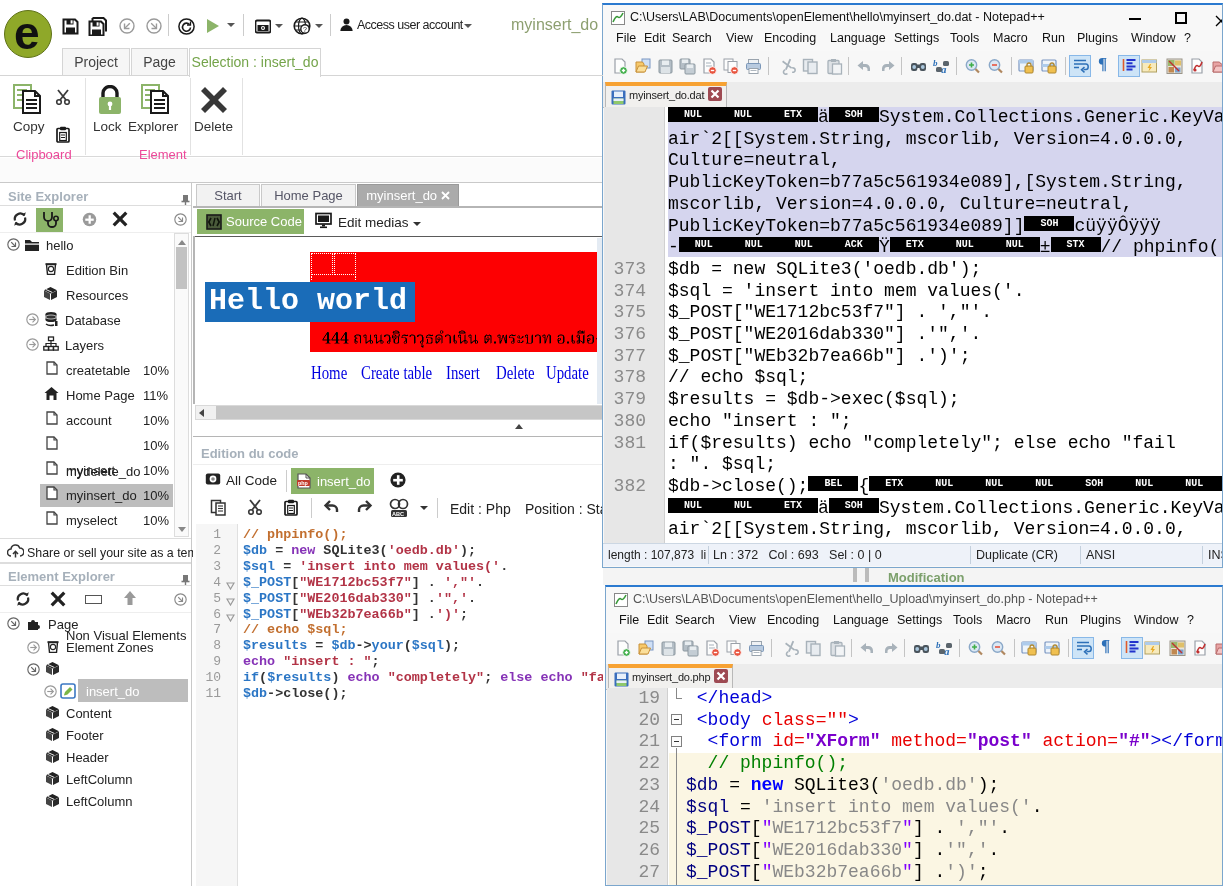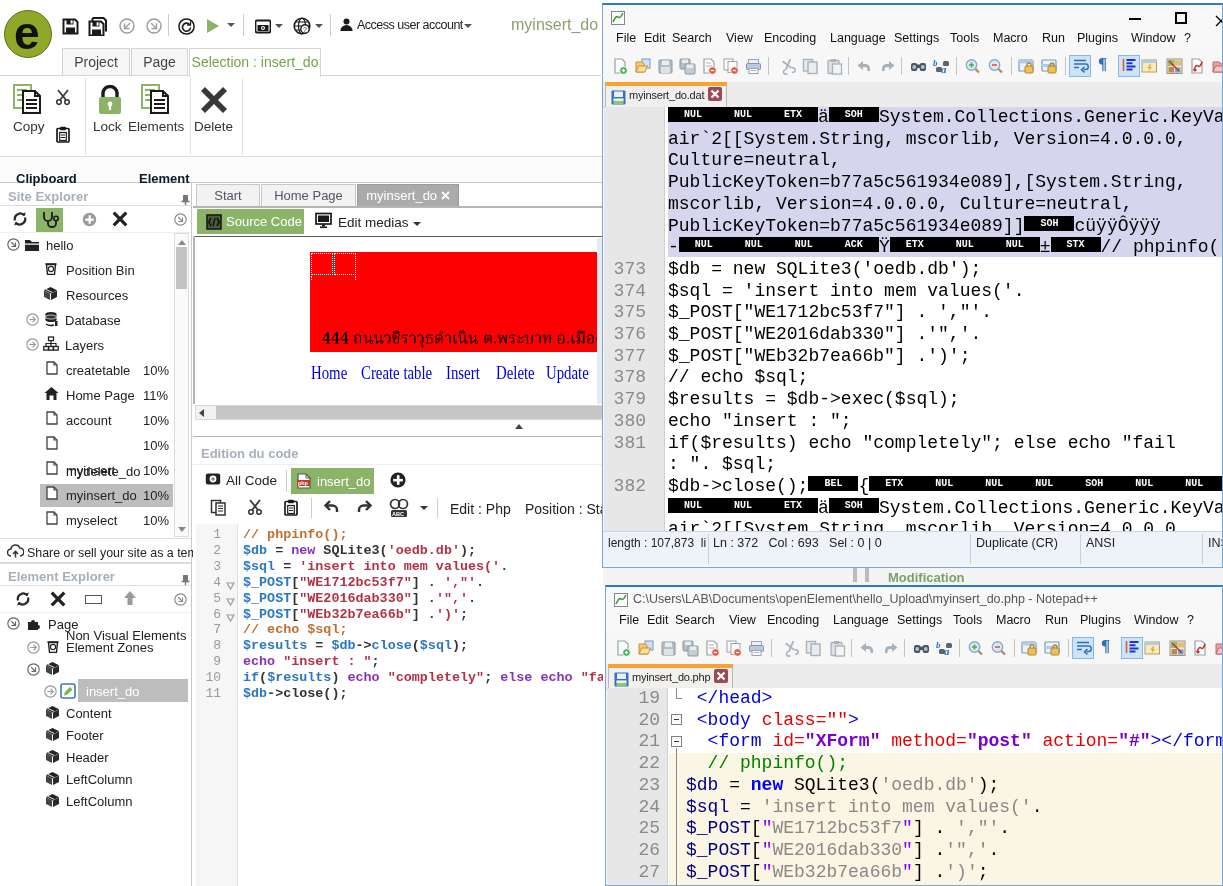--- a/index.html
+++ b/index.html
@@ -7,21 +7,21 @@
 .serif{font-family:"Liberation Serif",serif}
 #logo{left:4px;top:10px;width:48px;height:48px;border-radius:50%;background:#8fa829;border:1px solid #5f7218}
 #logo div{position:absolute;left:9px;top:-5px;font-size:46px;font-weight:bold;color:#111;font-family:"Liberation Sans"}
 .dd{width:0;height:0;border-left:4px solid transparent;border-right:4px solid transparent;border-top:4px solid #555}
 .vsep{width:1px;height:22px;background:#ccc;top:14px}
 #title{left:511px;top:16px;font-size:16px;color:#8d9f70}
 .rtab{top:48px;height:28px;background:#f6f6f6;border:1px solid #d5d5d5;border-bottom:none;color:#444;font-size:14px;text-align:center;line-height:27px}
 #rtab3{background:#fff;color:#74a44a;z-index:3;height:29px}
 #ribbonline{left:0;top:75px;width:603px;height:1px;background:#d5d5d5;z-index:2}
 #ribbon{left:0;top:76px;width:603px;height:81px;background:#fff;border-bottom:1px solid #d9d9d9}
-.rlabel{top:171px;font-size:13px;font-weight:bold;color:#0f172a}
+.rlabel{top:147px;font-size:13px;font-weight:normal;color:#ec4899}
 #ribbright{left:0;top:158px;width:603px;height:25px;background:#fbfbfb;border-bottom:1px solid #c9c9c9}
 .icolabel{font-size:13.5px;color:#333}
 .ph{font-size:13px;font-weight:bold;color:#a6b0ba}
 #leftdiv{left:191px;top:183px;width:1px;height:703px;background:#c9c9c9}
 .tt{font-size:13px;color:#222;white-space:nowrap}
 .ptab{top:184px;height:23px;background:#f2f2f2;border:1px solid #c9c9c9;border-bottom:none;font-size:13px;color:#556;text-align:center;line-height:22px}
 #ptab3{background:#ababab;color:#fff;border-color:#9a9a9a}
 #srcbtn{left:197px;top:209px;width:107px;height:25px;background:#8cb469;color:#fff;font-size:13px;line-height:25px;white-space:nowrap;overflow:hidden}
 #canvas{left:195px;top:236px;width:408px;height:168px;background:#fff;overflow:hidden;border-top:1px solid #5a5a5a}
 .nppwin{background:#f8f8f8;border:1px solid #7ba6cd;border-top:2px solid #2b7ad0;overflow:hidden}
@@ -34,21 +34,21 @@
 .ntab{position:absolute;left:2px;top:0;height:26px;background:#f1f0ee;border:1px solid #b8b8b8;border-top:4px solid #f7a233;font-size:11px;letter-spacing:-0.2px;color:#222;line-height:19px;padding:0 4px 0 23px}
 .ned{position:absolute;left:1px;background:#fff;overflow:hidden}
 .ngut{position:absolute;left:0;top:0;background:#e7e7e7;border-right:1px solid #d0d0d0}
 .ngut pre,.ntx pre{font-family:"Liberation Mono",monospace;font-size:18px;line-height:21.7px}
 .ngut pre{color:#8a8a8a;text-align:right;padding-right:18px}
 .ntx{position:absolute;top:0}
 .ntx pre{color:#000}
 .selb{background:#d5d5ee;display:block;width:100%}
 .sel{background:#d5d5ee}
 .cc{display:inline-block;background:#000;color:#fff;font-family:"Liberation Mono",monospace;font-size:10px;font-weight:bold;height:15px;line-height:15px;padding:0 16px;vertical-align:5px}
-.nstatus{position:absolute;left:0;bottom:1px;width:100%;height:35px;background:#eef2f9;border-top:1px solid #ccd7e3;font-size:12.5px;color:#222}
+.nstatus{position:absolute;left:0;bottom:1px;width:100%;height:23px;background:#eef2f9;border-top:1px solid #ccd7e3;font-size:12.5px;color:#222}
 .nstatus span{position:absolute;top:4px;white-space:nowrap}
 .spanel{position:absolute;top:2px;bottom:2px;border-left:1px solid #c4d0dd;width:0}
 .tg{color:#0000d8}.attr{color:#e80000}.aval{color:#7a00cc;font-weight:bold}.phc{color:#008000}.phv{color:#000080}.phk{color:#0000ff;font-weight:bold}.phs{color:#888}.phq{color:#8000ff}
 .cmt{color:#c26f2f}.vr{color:#2b76c5}.kw{color:#8633b7}.s1{color:#b23346}.s2{color:#b23346}.bl{color:#2b76c5}
 #oegutter pre{font-family:"Liberation Mono",monospace;font-size:13px;line-height:15.9px;color:#9a9a9a;text-align:right;padding-right:16px;margin-top:3px}
 #oecodetext pre{font-family:"Liberation Mono",monospace;font-size:13.4px;line-height:15.9px;color:#333;font-weight:bold}
 .fold{position:absolute;width:0;height:0;border-left:4px solid transparent;border-right:4px solid transparent;border-top:5px solid #999}
 .xup{position:absolute;width:0;height:0;border-left:4.5px solid transparent;border-right:4.5px solid transparent;border-bottom:5px solid #444}
 .lnk{top:125px;font-size:19px;color:#0000e0;transform:scaleX(0.78);transform-origin:0 0;white-space:nowrap}
 .ddk{position:absolute;width:0;height:0;border-left:4px solid transparent;border-right:4px solid transparent;border-top:4px solid #333}
@@ -166,21 +166,21 @@
 <path d="M23 7 v5 h5" fill="none" stroke="#1a1a1a" stroke-width="2"></path>
 <line x1="14" y1="16" x2="25" y2="16" stroke="#1a1a1a" stroke-width="2"></line>
       <line x1="14" y1="20" x2="25" y2="20" stroke="#1a1a1a" stroke-width="2"></line>
       <line x1="14" y1="24" x2="25" y2="24" stroke="#1a1a1a" stroke-width="2"></line>
     </svg></div>
 <div class="abs" style="left:200px;top:86px"><svg width="28" height="28" viewBox="0 0 28 28">
       <path d="M5 1 L14 10 L23 1 L27 5 L18 14 L27 23 L23 27 L14 18 L5 27 L1 23 L10 14 L1 5 Z" fill="#383838"></path>
     </svg></div>
 <div class="abs icolabel" style="left:13px;top:119px">Copy</div>
 <div class="abs icolabel" style="left:93px;top:119px">Lock</div>
-<div class="abs icolabel" style="left:128px;top:119px">Elements</div>
+<div class="abs icolabel" style="left:128px;top:119px">Explorer</div>
 <div class="abs icolabel" style="left:194px;top:119px">Delete</div>
 <div class="abs" style="left:85px;top:78px;width:1px;height:77px;background:#e2e2e2"></div>
 <div class="abs" style="left:190px;top:78px;width:1px;height:77px;background:#e2e2e2"></div>
 <div class="abs" style="left:242px;top:78px;width:1px;height:77px;background:#e2e2e2"></div>
 <div class="abs" id="ribbright"></div>
 <div class="abs rlabel" style="left:16px">Clipboard</div>
 <div class="abs rlabel" style="left:139px">Element</div>
 <div class="abs" id="leftdiv"></div>
 
 <div class="abs ph" style="left:8px;top:189px">Site Explorer</div>
@@ -230,21 +230,21 @@
 <div class="abs" style="left:24px;top:237px"><svg width="16" height="16" viewBox="0 0 16 16">
       <path d="M1 3 h5 l2 2 h7 v9 H1 z" fill="#222"></path>
       <rect x="1" y="6.5" width="14" height="1.2" fill="#fff"></rect>
     </svg></div>
 <div class="abs tt" style="left:46px;top:238px">hello</div>
 <div class="abs" style="left:44px;top:261px"><svg width="14" height="14" viewBox="0 0 14 14">
       <path d="M2.5 3.5 h9 l-1 10 h-7 z" fill="#fff" stroke="#222" stroke-width="1.4"></path>
       <line x1="1.5" y1="3" x2="12.5" y2="3" stroke="#222" stroke-width="1.6"></line>
       <circle cx="7" cy="8" r="2.6" fill="none" stroke="#222" stroke-width="1.1"></circle>
     </svg></div>
-<div class="abs tt" style="left:66px;top:263px">Position Bin</div>
+<div class="abs tt" style="left:66px;top:263px">Edition Bin</div>
 <div class="abs" style="left:43px;top:286px"><svg width="15" height="15" viewBox="0 0 15 15">
       <path d="M7.5 1 L14 4.2 L7.5 7.4 L1 4.2 Z" fill="#222"></path>
       <path d="M1 4.6 L7 7.6 V14 L1 11 Z" fill="#444"></path>
       <path d="M14 4.6 L8 7.6 V14 L14 11 Z" fill="#2a2a2a"></path>
       <line x1="3" y1="3.5" x2="9" y2="6.3" stroke="#fff" stroke-width="0.9"></line>
     </svg></div>
 <div class="abs tt" style="left:66px;top:288px">Resources</div>
 <div class="abs" style="left:26px;top:312px"><svg width="13" height="13" viewBox="0 0 16 16">
       <circle cx="8" cy="8" r="7" fill="#fff" stroke="#999" stroke-width="1.4"></circle>
       <g transform="rotate(0 8 8)">
@@ -466,20 +466,21 @@
       <rect x="5" y="14.5" width="7" height="1.6" fill="#1a1a1a"></rect>
     </svg></div>
 <div class="abs" style="left:338px;top:215px;font-size:13.5px;color:#222">Edit medias</div>
 <div class="abs ddk" style="left:413px;top:222px"></div>
 <div class="abs" style="left:193px;top:236px;width:2px;height:168px;background:#b5b5b5"></div>
 <div class="abs" id="canvas">
   <div class="abs" style="left:115px;top:15px;width:293px;height:100px;background:#fd0002"></div>
   <div class="abs" style="left:116px;top:16px;width:22px;height:22px;border:1px dotted #fff"></div>
   <div class="abs" style="left:139px;top:16px;width:22px;height:22px;border:1px dotted #fff"></div>
   <div class="abs" style="left:116px;top:39px;width:45px;height:4px;border-left:1px dotted #fff;border-right:1px dotted #fff"></div>
+  <div class="abs mono" style="left:10px;top:45px;width:210px;height:40px;background:#1a6cb8;color:#fff;font-size:30px;font-weight:bold;line-height:38px"><span style="margin-left:4px">Hello world</span></div>
   <div class="abs" style="left:126px;top:87px"><svg width="282" height="25" viewBox="0 0 564 50">
         <path d="M148 13h5v1h-5z M239 13h4v1h-4z M280 13h5v1h-5z M516 13h4v1h-4z M523 13h1v1h-1z M526 13h1v1h-1z M145 14h10v1h-10z M238 14h2v1h-2z M242 14h2v1h-2z M277 14h10v1h-10z M514 14h7v1h-7z M522 14h2v1h-2z M525 14h2v1h-2z M144 15h3v1h-3z M153 15h3v1h-3z M238 15h1v1h-1z M243 15h2v1h-2z M276 15h3v1h-3z M285 15h3v1h-3z M513 15h3v1h-3z M520 15h4v1h-4z M525 15h2v1h-2z M12 16h3v1h-3z M30 16h3v1h-3z M48 16h3v1h-3z M144 16h2v1h-2z M154 16h3v1h-3z M238 16h1v1h-1z M243 16h2v1h-2z M276 16h2v1h-2z M286 16h3v1h-3z M513 16h2v1h-2z M521 16h3v1h-3z M525 16h2v1h-2z M12 17h4v1h-4z M30 17h4v1h-4z M48 17h4v1h-4z M143 17h14v1h-14z M238 17h2v1h-2z M242 17h2v1h-2z M275 17h14v1h-14z M513 17h14v1h-14z M11 18h5v1h-5z M29 18h5v1h-5z M47 18h5v1h-5z M144 18h13v1h-13z M239 18h4v1h-4z M276 18h13v1h-13z M513 18h14v1h-14z M10 19h6v1h-6z M28 19h6v1h-6z M46 19h6v1h-6z M10 20h6v1h-6z M28 20h6v1h-6z M46 20h6v1h-6z M156 20h1v1h-1z M9 21h2v1h-2z M12 21h4v1h-4z M27 21h2v1h-2z M30 21h4v1h-4z M45 21h2v1h-2z M48 21h4v1h-4z M70 21h7v1h-7z M87 21h3v1h-3z M99 21h1v1h-1z M108 21h3v1h-3z M120 21h1v1h-1z M129 21h6v1h-6z M144 21h5v1h-5z M155 21h3v1h-3z M165 21h4v1h-4z M173 21h1v1h-1z M180 21h5v1h-5z M195 21h6v1h-6z M214 21h5v1h-5z M223 21h1v1h-1z M233 21h6v1h-6z M251 21h5v1h-5z M267 21h1v1h-1z M276 21h3v1h-3z M288 21h1v1h-1z M297 21h3v1h-3z M309 21h1v1h-1z M330 21h2v1h-2z M336 21h2v1h-2z M355 21h3v1h-3z M371 21h1v1h-1z M380 21h4v1h-4z M388 21h1v1h-1z M410 21h3v1h-3z M423 21h1v1h-1z M431 21h5v1h-5z M445 21h3v1h-3z M454 21h4v1h-4z M477 21h6v1h-6z M503 21h1v1h-1z M513 21h3v1h-3z M526 21h1v1h-1z M536 21h6v1h-6z M557 21h3v1h-3z M8 22h2v1h-2z M12 22h4v1h-4z M26 22h2v1h-2z M30 22h4v1h-4z M44 22h2v1h-2z M48 22h4v1h-4z M68 22h11v1h-11z M85 22h6v1h-6z M98 22h2v1h-2z M106 22h6v1h-6z M119 22h2v1h-2z M127 22h10v1h-10z M143 22h2v1h-2z M147 22h3v1h-3z M155 22h3v1h-3z M163 22h11v1h-11z M178 22h9v1h-9z M193 22h10v1h-10z M212 22h12v1h-12z M231 22h10v1h-10z M249 22h9v1h-9z M266 22h2v1h-2z M274 22h6v1h-6z M287 22h2v1h-2z M295 22h6v1h-6z M308 22h2v1h-2z M329 22h4v1h-4z M335 22h5v1h-5z M353 22h6v1h-6z M363 22h3v1h-3z M370 22h2v1h-2z M378 22h11v1h-11z M408 22h6v1h-6z M422 22h2v1h-2z M429 22h9v1h-9z M443 22h6v1h-6z M453 22h6v1h-6z M475 22h10v1h-10z M502 22h2v1h-2z M512 22h5v1h-5z M525 22h2v1h-2z M534 22h10v1h-10z M556 22h5v1h-5z M8 23h2v1h-2z M12 23h4v1h-4z M26 23h2v1h-2z M30 23h4v1h-4z M44 23h2v1h-2z M48 23h4v1h-4z M67 23h3v1h-3z M76 23h4v1h-4z M85 23h2v1h-2z M89 23h2v1h-2z M98 23h2v1h-2z M106 23h2v1h-2z M110 23h2v1h-2z M119 23h2v1h-2z M126 23h4v1h-4z M135 23h3v1h-3z M142 23h2v1h-2z M148 23h3v1h-3z M155 23h2v1h-2z M162 23h3v1h-3z M167 23h7v1h-7z M177 23h3v1h-3z M185 23h3v1h-3z M192 23h4v1h-4z M201 23h3v1h-3z M211 23h3v1h-3z M217 23h7v1h-7z M230 23h3v1h-3z M239 23h3v1h-3z M248 23h3v1h-3z M256 23h3v1h-3z M265 23h3v1h-3z M274 23h2v1h-2z M278 23h2v1h-2z M287 23h2v1h-2z M295 23h2v1h-2z M299 23h2v1h-2z M308 23h2v1h-2z M328 23h3v1h-3z M332 23h4v1h-4z M337 23h4v1h-4z M353 23h2v1h-2z M357 23h2v1h-2z M363 23h3v1h-3z M369 23h3v1h-3z M377 23h3v1h-3z M382 23h7v1h-7z M394 23h3v1h-3z M408 23h2v1h-2z M412 23h2v1h-2z M421 23h3v1h-3z M428 23h3v1h-3z M436 23h3v1h-3z M443 23h2v1h-2z M447 23h2v1h-2z M453 23h1v1h-1z M457 23h3v1h-3z M474 23h3v1h-3z M483 23h3v1h-3z M501 23h3v1h-3z M511 23h2v1h-2z M516 23h2v1h-2z M524 23h3v1h-3z M533 23h3v1h-3z M542 23h3v1h-3z M555 23h2v1h-2z M560 23h2v1h-2z M7 24h2v1h-2z M12 24h4v1h-4z M25 24h2v1h-2z M30 24h4v1h-4z M43 24h2v1h-2z M48 24h4v1h-4z M67 24h3v1h-3z M77 24h3v1h-3z M85 24h1v1h-1z M90 24h1v1h-1z M98 24h2v1h-2z M106 24h1v1h-1z M111 24h1v1h-1z M119 24h2v1h-2z M126 24h3v1h-3z M135 24h3v1h-3z M142 24h5v1h-5z M149 24h2v1h-2z M154 24h3v1h-3z M162 24h1v1h-1z M177 24h3v1h-3z M186 24h2v1h-2z M192 24h3v1h-3z M201 24h3v1h-3z M211 24h2v1h-2z M229 24h3v1h-3z M240 24h3v1h-3z M248 24h3v1h-3z M257 24h2v1h-2z M265 24h3v1h-3z M274 24h1v1h-1z M279 24h1v1h-1z M287 24h2v1h-2z M295 24h1v1h-1z M300 24h1v1h-1z M308 24h2v1h-2z M327 24h3v1h-3z M333 24h2v1h-2z M338 24h3v1h-3z M353 24h1v1h-1z M358 24h1v1h-1z M363 24h3v1h-3z M369 24h3v1h-3z M377 24h1v1h-1z M393 24h2v1h-2z M396 24h2v1h-2z M403 24h2v1h-2z M408 24h1v1h-1z M413 24h1v1h-1z M421 24h3v1h-3z M428 24h3v1h-3z M437 24h2v1h-2z M443 24h1v1h-1z M448 24h1v1h-1z M452 24h2v1h-2z M457 24h3v1h-3z M473 24h3v1h-3z M484 24h2v1h-2z M501 24h3v1h-3z M511 24h2v1h-2z M516 24h2v1h-2z M524 24h3v1h-3z M532 24h3v1h-3z M543 24h2v1h-2z M555 24h2v1h-2z M560 24h2v1h-2z M6 25h2v1h-2z M12 25h4v1h-4z M24 25h2v1h-2z M30 25h4v1h-4z M42 25h2v1h-2z M48 25h4v1h-4z M66 25h3v1h-3z M78 25h2v1h-2z M85 25h2v1h-2z M89 25h2v1h-2z M98 25h2v1h-2z M106 25h2v1h-2z M110 25h2v1h-2z M119 25h2v1h-2z M126 25h3v1h-3z M136 25h2v1h-2z M142 25h2v1h-2z M146 25h1v1h-1z M149 25h2v1h-2z M152 25h3v1h-3z M161 25h2v1h-2z M177 25h2v1h-2z M186 25h3v1h-3z M192 25h3v1h-3z M202 25h2v1h-2z M210 25h2v1h-2z M229 25h3v1h-3z M241 25h2v1h-2z M248 25h2v1h-2z M257 25h3v1h-3z M265 25h3v1h-3z M274 25h2v1h-2z M278 25h2v1h-2z M287 25h2v1h-2z M295 25h2v1h-2z M299 25h2v1h-2z M308 25h2v1h-2z M327 25h3v1h-3z M339 25h2v1h-2z M353 25h2v1h-2z M357 25h2v1h-2z M362 25h2v1h-2z M365 25h1v1h-1z M369 25h3v1h-3z M376 25h2v1h-2z M393 25h1v1h-1z M397 25h1v1h-1z M402 25h3v1h-3z M408 25h2v1h-2z M412 25h2v1h-2z M421 25h3v1h-3z M428 25h2v1h-2z M437 25h3v1h-3z M443 25h2v1h-2z M447 25h2v1h-2z M452 25h2v1h-2z M457 25h3v1h-3z M474 25h2v1h-2z M484 25h3v1h-3z M501 25h3v1h-3z M511 25h2v1h-2z M516 25h2v1h-2z M524 25h3v1h-3z M533 25h2v1h-2z M543 25h3v1h-3z M556 25h2v1h-2z M560 25h2v1h-2z M6 26h2v1h-2z M12 26h4v1h-4z M24 26h2v1h-2z M30 26h4v1h-4z M42 26h2v1h-2z M48 26h4v1h-4z M67 26h3v1h-3z M78 26h2v1h-2z M86 26h5v1h-5z M98 26h2v1h-2z M107 26h5v1h-5z M119 26h2v1h-2z M136 26h3v1h-3z M142 26h2v1h-2z M146 26h1v1h-1z M149 26h2v1h-2z M153 26h3v1h-3z M161 26h2v1h-2z M186 26h3v1h-3z M202 26h3v1h-3z M210 26h2v1h-2z M229 26h2v1h-2z M241 26h2v1h-2z M257 26h3v1h-3z M265 26h3v1h-3z M275 26h5v1h-5z M287 26h2v1h-2z M296 26h5v1h-5z M308 26h2v1h-2z M327 26h2v1h-2z M339 26h2v1h-2z M354 26h5v1h-5z M362 26h2v1h-2z M365 26h2v1h-2z M369 26h3v1h-3z M376 26h2v1h-2z M393 26h1v1h-1z M396 26h2v1h-2z M402 26h3v1h-3z M409 26h5v1h-5z M421 26h3v1h-3z M437 26h3v1h-3z M444 26h5v1h-5z M452 26h1v1h-1z M457 26h3v1h-3z M484 26h3v1h-3z M501 26h3v1h-3z M512 26h6v1h-6z M524 26h3v1h-3z M543 26h3v1h-3z M556 26h6v1h-6z M5 27h2v1h-2z M12 27h4v1h-4z M23 27h2v1h-2z M30 27h4v1h-4z M41 27h2v1h-2z M48 27h4v1h-4z M69 27h3v1h-3z M78 27h2v1h-2z M89 27h2v1h-2z M98 27h2v1h-2z M110 27h2v1h-2z M119 27h2v1h-2z M136 27h3v1h-3z M142 27h5v1h-5z M149 27h2v1h-2z M154 27h2v1h-2z M161 27h9v1h-9z M186 27h3v1h-3z M202 27h3v1h-3z M210 27h12v1h-12z M229 27h2v1h-2z M234 27h4v1h-4z M241 27h2v1h-2z M257 27h3v1h-3z M265 27h3v1h-3z M278 27h2v1h-2z M287 27h2v1h-2z M299 27h2v1h-2z M308 27h2v1h-2z M327 27h2v1h-2z M332 27h4v1h-4z M339 27h2v1h-2z M357 27h2v1h-2z M362 27h1v1h-1z M365 27h2v1h-2z M369 27h3v1h-3z M376 27h9v1h-9z M393 27h4v1h-4z M400 27h4v1h-4z M412 27h2v1h-2z M421 27h3v1h-3z M437 27h3v1h-3z M447 27h2v1h-2z M451 27h2v1h-2z M457 27h3v1h-3z M484 27h3v1h-3z M501 27h3v1h-3z M515 27h3v1h-3z M524 27h3v1h-3z M543 27h3v1h-3z M559 27h3v1h-3z M4 28h2v1h-2z M12 28h4v1h-4z M22 28h2v1h-2z M30 28h4v1h-4z M40 28h2v1h-2z M48 28h4v1h-4z M69 28h4v1h-4z M78 28h2v1h-2z M89 28h2v1h-2z M98 28h2v1h-2z M110 28h2v1h-2z M119 28h2v1h-2z M136 28h3v1h-3z M143 28h3v1h-3z M148 28h3v1h-3z M154 28h2v1h-2z M168 28h3v1h-3z M186 28h3v1h-3z M202 28h3v1h-3z M219 28h4v1h-4z M229 28h2v1h-2z M233 28h2v1h-2z M237 28h2v1h-2z M241 28h2v1h-2z M257 28h3v1h-3z M265 28h3v1h-3z M278 28h2v1h-2z M287 28h2v1h-2z M299 28h2v1h-2z M308 28h2v1h-2z M327 28h2v1h-2z M331 28h2v1h-2z M335 28h2v1h-2z M339 28h2v1h-2z M357 28h2v1h-2z M361 28h2v1h-2z M366 28h1v1h-1z M369 28h3v1h-3z M383 28h3v1h-3z M395 28h7v1h-7z M412 28h2v1h-2z M421 28h3v1h-3z M437 28h3v1h-3z M447 28h2v1h-2z M451 28h2v1h-2z M457 28h3v1h-3z M474 28h5v1h-5z M484 28h3v1h-3z M501 28h3v1h-3z M515 28h3v1h-3z M524 28h3v1h-3z M533 28h5v1h-5z M543 28h3v1h-3z M550 28h3v1h-3z M559 28h3v1h-3z M4 29h2v1h-2z M12 29h4v1h-4z M22 29h2v1h-2z M30 29h4v1h-4z M40 29h2v1h-2z M48 29h4v1h-4z M68 29h3v1h-3z M78 29h2v1h-2z M89 29h2v1h-2z M98 29h2v1h-2z M110 29h2v1h-2z M119 29h2v1h-2z M136 29h3v1h-3z M147 29h3v1h-3z M154 29h2v1h-2z M169 29h3v1h-3z M186 29h3v1h-3z M202 29h3v1h-3z M220 29h3v1h-3z M229 29h2v1h-2z M233 29h1v1h-1z M237 29h2v1h-2z M241 29h2v1h-2z M257 29h3v1h-3z M265 29h3v1h-3z M278 29h2v1h-2z M287 29h2v1h-2z M299 29h2v1h-2z M308 29h2v1h-2z M327 29h2v1h-2z M331 29h1v1h-1z M335 29h2v1h-2z M339 29h2v1h-2z M357 29h2v1h-2z M361 29h2v1h-2z M366 29h2v1h-2z M369 29h3v1h-3z M384 29h3v1h-3z M412 29h2v1h-2z M421 29h3v1h-3z M437 29h3v1h-3z M447 29h2v1h-2z M451 29h1v1h-1z M457 29h3v1h-3z M474 29h2v1h-2z M478 29h2v1h-2z M484 29h3v1h-3z M501 29h3v1h-3z M515 29h3v1h-3z M524 29h3v1h-3z M533 29h2v1h-2z M537 29h2v1h-2z M543 29h3v1h-3z M551 29h3v1h-3z M559 29h3v1h-3z M3 30h2v1h-2z M12 30h4v1h-4z M21 30h2v1h-2z M30 30h4v1h-4z M39 30h2v1h-2z M48 30h4v1h-4z M67 30h3v1h-3z M78 30h2v1h-2z M89 30h2v1h-2z M98 30h2v1h-2z M110 30h2v1h-2z M119 30h2v1h-2z M136 30h3v1h-3z M145 30h4v1h-4z M154 30h2v1h-2z M169 30h3v1h-3z M186 30h3v1h-3z M202 30h3v1h-3z M212 30h2v1h-2z M221 30h2v1h-2z M229 30h2v1h-2z M233 30h2v1h-2z M237 30h2v1h-2z M241 30h2v1h-2z M257 30h3v1h-3z M265 30h3v1h-3z M278 30h2v1h-2z M287 30h2v1h-2z M299 30h2v1h-2z M308 30h2v1h-2z M327 30h2v1h-2z M331 30h2v1h-2z M335 30h2v1h-2z M339 30h2v1h-2z M357 30h2v1h-2z M361 30h2v1h-2z M366 30h2v1h-2z M369 30h3v1h-3z M384 30h3v1h-3z M412 30h2v1h-2z M421 30h3v1h-3z M437 30h3v1h-3z M447 30h2v1h-2z M451 30h1v1h-1z M457 30h3v1h-3z M473 30h2v1h-2z M478 30h2v1h-2z M484 30h3v1h-3z M501 30h3v1h-3z M515 30h3v1h-3z M524 30h3v1h-3z M532 30h2v1h-2z M537 30h2v1h-2z M543 30h3v1h-3z M551 30h3v1h-3z M559 30h3v1h-3z M3 31h16v1h-16z M21 31h16v1h-16z M39 31h16v1h-16z M67 31h3v1h-3z M78 31h2v1h-2z M89 31h2v1h-2z M98 31h2v1h-2z M110 31h2v1h-2z M119 31h2v1h-2z M136 31h3v1h-3z M145 31h3v1h-3z M154 31h2v1h-2z M169 31h3v1h-3z M186 31h3v1h-3z M202 31h3v1h-3z M212 31h2v1h-2z M221 31h2v1h-2z M229 31h2v1h-2z M233 31h6v1h-6z M241 31h2v1h-2z M257 31h3v1h-3z M265 31h3v1h-3z M278 31h2v1h-2z M287 31h2v1h-2z M299 31h2v1h-2z M308 31h2v1h-2z M327 31h2v1h-2z M331 31h6v1h-6z M339 31h2v1h-2z M357 31h2v1h-2z M361 31h1v1h-1z M367 31h1v1h-1z M369 31h3v1h-3z M384 31h3v1h-3z M412 31h2v1h-2z M421 31h3v1h-3z M437 31h3v1h-3z M447 31h2v1h-2z M450 31h2v1h-2z M457 31h3v1h-3z M473 31h2v1h-2z M478 31h2v1h-2z M484 31h3v1h-3z M501 31h3v1h-3z M515 31h3v1h-3z M524 31h3v1h-3z M532 31h2v1h-2z M537 31h2v1h-2z M543 31h3v1h-3z M552 31h2v1h-2z M559 31h3v1h-3z M3 32h16v1h-16z M21 32h16v1h-16z M39 32h16v1h-16z M67 32h3v1h-3z M78 32h2v1h-2z M89 32h2v1h-2z M97 32h4v1h-4z M110 32h2v1h-2z M118 32h4v1h-4z M136 32h3v1h-3z M145 32h3v1h-3z M154 32h2v1h-2z M169 32h3v1h-3z M186 32h3v1h-3z M202 32h3v1h-3z M212 32h2v1h-2z M221 32h2v1h-2z M229 32h2v1h-2z M235 32h3v1h-3z M241 32h2v1h-2z M257 32h3v1h-3z M265 32h3v1h-3z M278 32h2v1h-2z M286 32h4v1h-4z M299 32h2v1h-2z M307 32h4v1h-4z M327 32h2v1h-2z M333 32h3v1h-3z M339 32h2v1h-2z M357 32h2v1h-2z M360 32h2v1h-2z M367 32h5v1h-5z M384 32h3v1h-3z M394 32h3v1h-3z M412 32h2v1h-2z M421 32h3v1h-3z M437 32h3v1h-3z M447 32h2v1h-2z M450 32h1v1h-1z M457 32h3v1h-3z M473 32h6v1h-6z M484 32h3v1h-3z M501 32h3v1h-3z M515 32h3v1h-3z M524 32h3v1h-3z M532 32h6v1h-6z M543 32h3v1h-3z M552 32h3v1h-3z M559 32h3v1h-3z M12 33h4v1h-4z M30 33h4v1h-4z M48 33h4v1h-4z M67 33h4v1h-4z M78 33h2v1h-2z M89 33h2v1h-2z M95 33h8v1h-8z M110 33h2v1h-2z M116 33h8v1h-8z M134 33h5v1h-5z M145 33h3v1h-3z M154 33h2v1h-2z M168 33h4v1h-4z M186 33h3v1h-3z M200 33h5v1h-5z M212 33h2v1h-2z M221 33h2v1h-2z M229 33h2v1h-2z M235 33h2v1h-2z M241 33h2v1h-2z M257 33h3v1h-3z M265 33h6v1h-6z M278 33h2v1h-2z M284 33h8v1h-8z M299 33h2v1h-2z M305 33h8v1h-8z M327 33h2v1h-2z M333 33h2v1h-2z M339 33h2v1h-2z M357 33h2v1h-2z M360 33h2v1h-2z M367 33h5v1h-5z M383 33h4v1h-4z M393 33h1v1h-1z M396 33h2v1h-2z M403 33h2v1h-2z M412 33h2v1h-2z M421 33h3v1h-3z M437 33h3v1h-3z M447 33h4v1h-4z M457 33h3v1h-3z M473 33h4v1h-4z M484 33h3v1h-3z M501 33h6v1h-6z M512 33h8v1h-8z M524 33h3v1h-3z M532 33h4v1h-4z M543 33h3v1h-3z M552 33h3v1h-3z M559 33h3v1h-3z M12 34h4v1h-4z M30 34h4v1h-4z M48 34h4v1h-4z M67 34h6v1h-6z M78 34h2v1h-2z M89 34h2v1h-2z M94 34h6v1h-6z M102 34h2v1h-2z M110 34h2v1h-2z M115 34h6v1h-6z M123 34h2v1h-2z M133 34h6v1h-6z M145 34h3v1h-3z M154 34h2v1h-2z M166 34h6v1h-6z M186 34h3v1h-3z M199 34h6v1h-6z M212 34h2v1h-2z M221 34h2v1h-2z M229 34h3v1h-3z M234 34h3v1h-3z M241 34h2v1h-2z M257 34h3v1h-3z M265 34h3v1h-3z M269 34h2v1h-2z M278 34h2v1h-2z M283 34h6v1h-6z M291 34h2v1h-2z M299 34h2v1h-2z M304 34h6v1h-6z M312 34h2v1h-2z M327 34h3v1h-3z M332 34h3v1h-3z M339 34h2v1h-2z M357 34h4v1h-4z M367 34h5v1h-5z M381 34h6v1h-6z M393 34h1v1h-1z M397 34h1v1h-1z M402 34h3v1h-3z M412 34h2v1h-2z M421 34h3v1h-3z M437 34h3v1h-3z M447 34h4v1h-4z M457 34h3v1h-3z M473 34h3v1h-3z M484 34h3v1h-3z M501 34h3v1h-3z M505 34h2v1h-2z M512 34h2v1h-2z M515 34h3v1h-3z M519 34h3v1h-3z M524 34h3v1h-3z M532 34h3v1h-3z M543 34h3v1h-3z M553 34h2v1h-2z M559 34h3v1h-3z M12 35h4v1h-4z M30 35h4v1h-4z M48 35h4v1h-4z M67 35h2v1h-2z M71 35h2v1h-2z M78 35h2v1h-2z M89 35h2v1h-2z M92 35h3v1h-3z M98 35h2v1h-2z M102 35h2v1h-2z M110 35h2v1h-2z M113 35h3v1h-3z M119 35h2v1h-2z M123 35h2v1h-2z M132 35h2v1h-2z M137 35h2v1h-2z M145 35h3v1h-3z M154 35h2v1h-2z M166 35h1v1h-1z M170 35h2v1h-2z M186 35h3v1h-3z M198 35h2v1h-2z M203 35h2v1h-2z M212 35h2v1h-2z M221 35h2v1h-2z M229 35h3v1h-3z M233 35h3v1h-3z M241 35h2v1h-2z M257 35h3v1h-3z M265 35h2v1h-2z M270 35h2v1h-2z M278 35h2v1h-2z M281 35h3v1h-3z M287 35h2v1h-2z M291 35h2v1h-2z M299 35h2v1h-2z M302 35h3v1h-3z M308 35h2v1h-2z M312 35h2v1h-2z M327 35h3v1h-3z M331 35h3v1h-3z M339 35h2v1h-2z M346 35h4v1h-4z M357 35h4v1h-4z M368 35h4v1h-4z M381 35h1v1h-1z M385 35h2v1h-2z M393 35h1v1h-1z M396 35h2v1h-2z M402 35h3v1h-3z M412 35h2v1h-2z M421 35h3v1h-3z M437 35h3v1h-3z M447 35h3v1h-3z M457 35h3v1h-3z M474 35h2v1h-2z M484 35h3v1h-3z M492 35h4v1h-4z M501 35h2v1h-2z M506 35h2v1h-2z M511 35h2v1h-2z M515 35h3v1h-3z M520 35h3v1h-3z M524 35h3v1h-3z M533 35h2v1h-2z M543 35h3v1h-3z M553 35h3v1h-3z M559 35h3v1h-3z M12 36h4v1h-4z M30 36h4v1h-4z M48 36h4v1h-4z M67 36h2v1h-2z M72 36h1v1h-1z M78 36h2v1h-2z M89 36h5v1h-5z M98 36h2v1h-2z M102 36h2v1h-2z M110 36h5v1h-5z M119 36h2v1h-2z M123 36h2v1h-2z M132 36h2v1h-2z M137 36h1v1h-1z M145 36h3v1h-3z M153 36h3v1h-3z M165 36h2v1h-2z M170 36h2v1h-2z M186 36h3v1h-3z M198 36h2v1h-2z M203 36h1v1h-1z M212 36h2v1h-2z M220 36h3v1h-3z M229 36h6v1h-6z M241 36h2v1h-2z M257 36h3v1h-3z M266 36h1v1h-1z M270 36h2v1h-2z M278 36h5v1h-5z M287 36h2v1h-2z M291 36h2v1h-2z M299 36h5v1h-5z M308 36h2v1h-2z M312 36h2v1h-2z M327 36h6v1h-6z M339 36h2v1h-2z M346 36h4v1h-4z M357 36h4v1h-4z M368 36h4v1h-4z M380 36h2v1h-2z M385 36h2v1h-2z M393 36h4v1h-4z M400 36h4v1h-4z M412 36h2v1h-2z M421 36h3v1h-3z M437 36h3v1h-3z M447 36h3v1h-3z M457 36h3v1h-3z M474 36h2v1h-2z M484 36h2v1h-2z M492 36h4v1h-4z M502 36h1v1h-1z M506 36h2v1h-2z M511 36h2v1h-2z M515 36h3v1h-3z M522 36h5v1h-5z M533 36h2v1h-2z M543 36h2v1h-2z M553 36h3v1h-3z M559 36h3v1h-3z M11 37h6v1h-6z M29 37h6v1h-6z M47 37h6v1h-6z M67 37h2v1h-2z M71 37h2v1h-2z M78 37h2v1h-2z M89 37h4v1h-4z M98 37h2v1h-2z M102 37h2v1h-2z M110 37h4v1h-4z M119 37h2v1h-2z M123 37h2v1h-2z M132 37h2v1h-2z M136 37h2v1h-2z M146 37h3v1h-3z M153 37h3v1h-3z M166 37h1v1h-1z M170 37h2v1h-2z M186 37h3v1h-3z M198 37h2v1h-2z M202 37h2v1h-2z M211 37h4v1h-4z M219 37h4v1h-4z M229 37h5v1h-5z M241 37h2v1h-2z M257 37h3v1h-3z M266 37h2v1h-2z M269 37h2v1h-2z M278 37h4v1h-4z M287 37h2v1h-2z M291 37h2v1h-2z M299 37h4v1h-4z M308 37h2v1h-2z M312 37h2v1h-2z M327 37h5v1h-5z M339 37h2v1h-2z M346 37h4v1h-4z M357 37h3v1h-3z M368 37h4v1h-4z M381 37h1v1h-1z M385 37h2v1h-2z M395 37h7v1h-7z M411 37h4v1h-4z M420 37h3v1h-3z M437 37h3v1h-3z M447 37h3v1h-3z M457 37h3v1h-3z M474 37h3v1h-3z M482 37h4v1h-4z M492 37h4v1h-4z M502 37h2v1h-2z M505 37h2v1h-2z M512 37h1v1h-1z M515 37h3v1h-3z M523 37h4v1h-4z M533 37h3v1h-3z M541 37h4v1h-4z M554 37h3v1h-3z M559 37h3v1h-3z M9 38h10v1h-10z M27 38h10v1h-10z M45 38h10v1h-10z M68 38h4v1h-4z M78 38h1v1h-1z M89 38h3v1h-3z M98 38h5v1h-5z M110 38h3v1h-3z M119 38h5v1h-5z M133 38h5v1h-5z M147 38h8v1h-8z M166 38h5v1h-5z M186 38h2v1h-2z M199 38h5v1h-5z M210 38h12v1h-12z M230 38h3v1h-3z M241 38h1v1h-1z M257 38h2v1h-2z M267 38h4v1h-4z M278 38h3v1h-3z M287 38h5v1h-5z M299 38h3v1h-3z M308 38h5v1h-5z M328 38h3v1h-3z M339 38h1v1h-1z M346 38h4v1h-4z M357 38h3v1h-3z M369 38h2v1h-2z M381 38h5v1h-5z M410 38h12v1h-12z M437 38h2v1h-2z M447 38h2v1h-2z M457 38h2v1h-2z M475 38h10v1h-10z M492 38h4v1h-4z M503 38h4v1h-4z M512 38h5v1h-5z M523 38h3v1h-3z M534 38h10v1h-10z M554 38h7v1h-7z M200 41h4v1h-4z M200 42h1v1h-1z M203 42h2v1h-2z M200 43h1v1h-1z M203 43h2v1h-2z M200 44h5v1h-5z M201 45h4v1h-4z M203 46h2v1h-2z M203 47h1v1h-1z" fill="#000"></path>
       </svg></div>
   <div class="abs serif lnk" style="left:116px">Home</div>
   <div class="abs serif lnk" style="left:166px">Create table</div>
   <div class="abs serif lnk" style="left:251px">Insert</div>
   <div class="abs serif lnk" style="left:301px">Delete</div>
   <div class="abs serif lnk" style="left:351px">Update</div>
 </div>
 <div class="abs" style="left:597px;top:238px;width:6px;height:166px;background:#e4ebf3"></div>
@@ -573,37 +574,38 @@
       <path d="M1 1 h7 L4.5 7 z" fill="none" stroke="#9a9a9a" stroke-width="1.2"></path>
     </svg></div>
 <div class="abs" style="left:243px;top:527px;width:360px;height:359px;overflow:hidden" id="oecodetext">
     <pre><span class="cmt">// phpinfo();</span>
 <span class="vr">$db</span> = <span class="kw">new</span> SQLite3(<span class="s1">'oedb.db'</span>);
 <span class="vr">$sql</span> = <span class="s1">'insert into mem values('</span>.
 <span class="vr">$_POST</span>[<span class="s2">"WE1712bc53f7"</span>] . <span class="s1">',"'</span>.
 <span class="vr">$_POST</span>[<span class="s2">"WE2016dab330"</span>] .<span class="s1">'",'</span>.
 <span class="vr">$_POST</span>[<span class="s2">"WEb32b7ea66b"</span>] .<span class="s1">')'</span>;
 <span class="cmt">// echo $sql;</span>
-<span class="vr">$results</span> = <span class="vr">$db</span>-&gt;<span class="bl">close</span>(<span class="vr">$sql</span>);
+<span class="vr">$results</span> = <span class="vr">$db</span>-&gt;<span class="bl">your</span>(<span class="vr">$sql</span>);
 <span class="kw">echo</span> <span class="s1">"insert : "</span>;
 <span class="bl">if</span>(<span class="vr">$results</span>) <span class="kw">echo</span> <span class="s1">"completely"</span>; <span class="kw">else</span> <span class="kw">echo</span> <span class="s1">"fail : "</span>. ;
 <span class="vr">$db</span>-&gt;close();</pre>
   </div>
 
 <div class="abs" style="left:603px;top:568px;width:620px;height:17px;background:#f4f4f4">
 <span style="position:absolute;left:250px;top:0;width:3px;height:14px;border-left:2px solid #bbb;border-right:2px solid #bbb"></span>
 <span style="position:absolute;left:262px;top:0;width:3px;height:14px;border-left:2px solid #bbb;border-right:2px solid #bbb"></span>
 <span style="position:absolute;left:285px;top:2px;font-size:13px;font-weight:bold;color:#7ca06c">Modification</span>
   </div>
 
 <div class="abs nppwin" id="npp1">
   <div style="position:absolute;left:8px;top:6px"><svg width="14" height="14" viewBox="0 0 14 14">
         <rect x="0.5" y="0.5" width="13" height="13" fill="#fff" stroke="#888" stroke-width="1"></rect>
         <path d="M2 11 q3-7 5-5 q2 2 5-4" stroke="#3a9a3a" stroke-width="1.6" fill="none"></path>
       </svg></div>
+  <div class="ntitle">C:\Users\LAB\Documents\openElement\hello\myinsert_do.dat - Notepad++</div>
   <div style="position:absolute;left:526px;top:13px;width:12px;height:2px;background:#000"></div>
   <div style="position:absolute;left:572px;top:7px;width:12px;height:12px;border:2px solid #000"></div>
   <div style="position:absolute;left:612px;top:8px"><svg width="12" height="12" viewBox="0 0 12 12">
         <path d="M1 1 L11 11 M11 1 L1 11" stroke="#000" stroke-width="1.3"></path>
       </svg></div>
   <div class="nmenu">
       <span style="position:absolute;left:13px;top:0">File</span>
       <span style="position:absolute;left:41px;top:0">Edit</span>
       <span style="position:absolute;left:69px;top:0">Search</span>
       <span style="position:absolute;left:123px;top:0">View</span>

